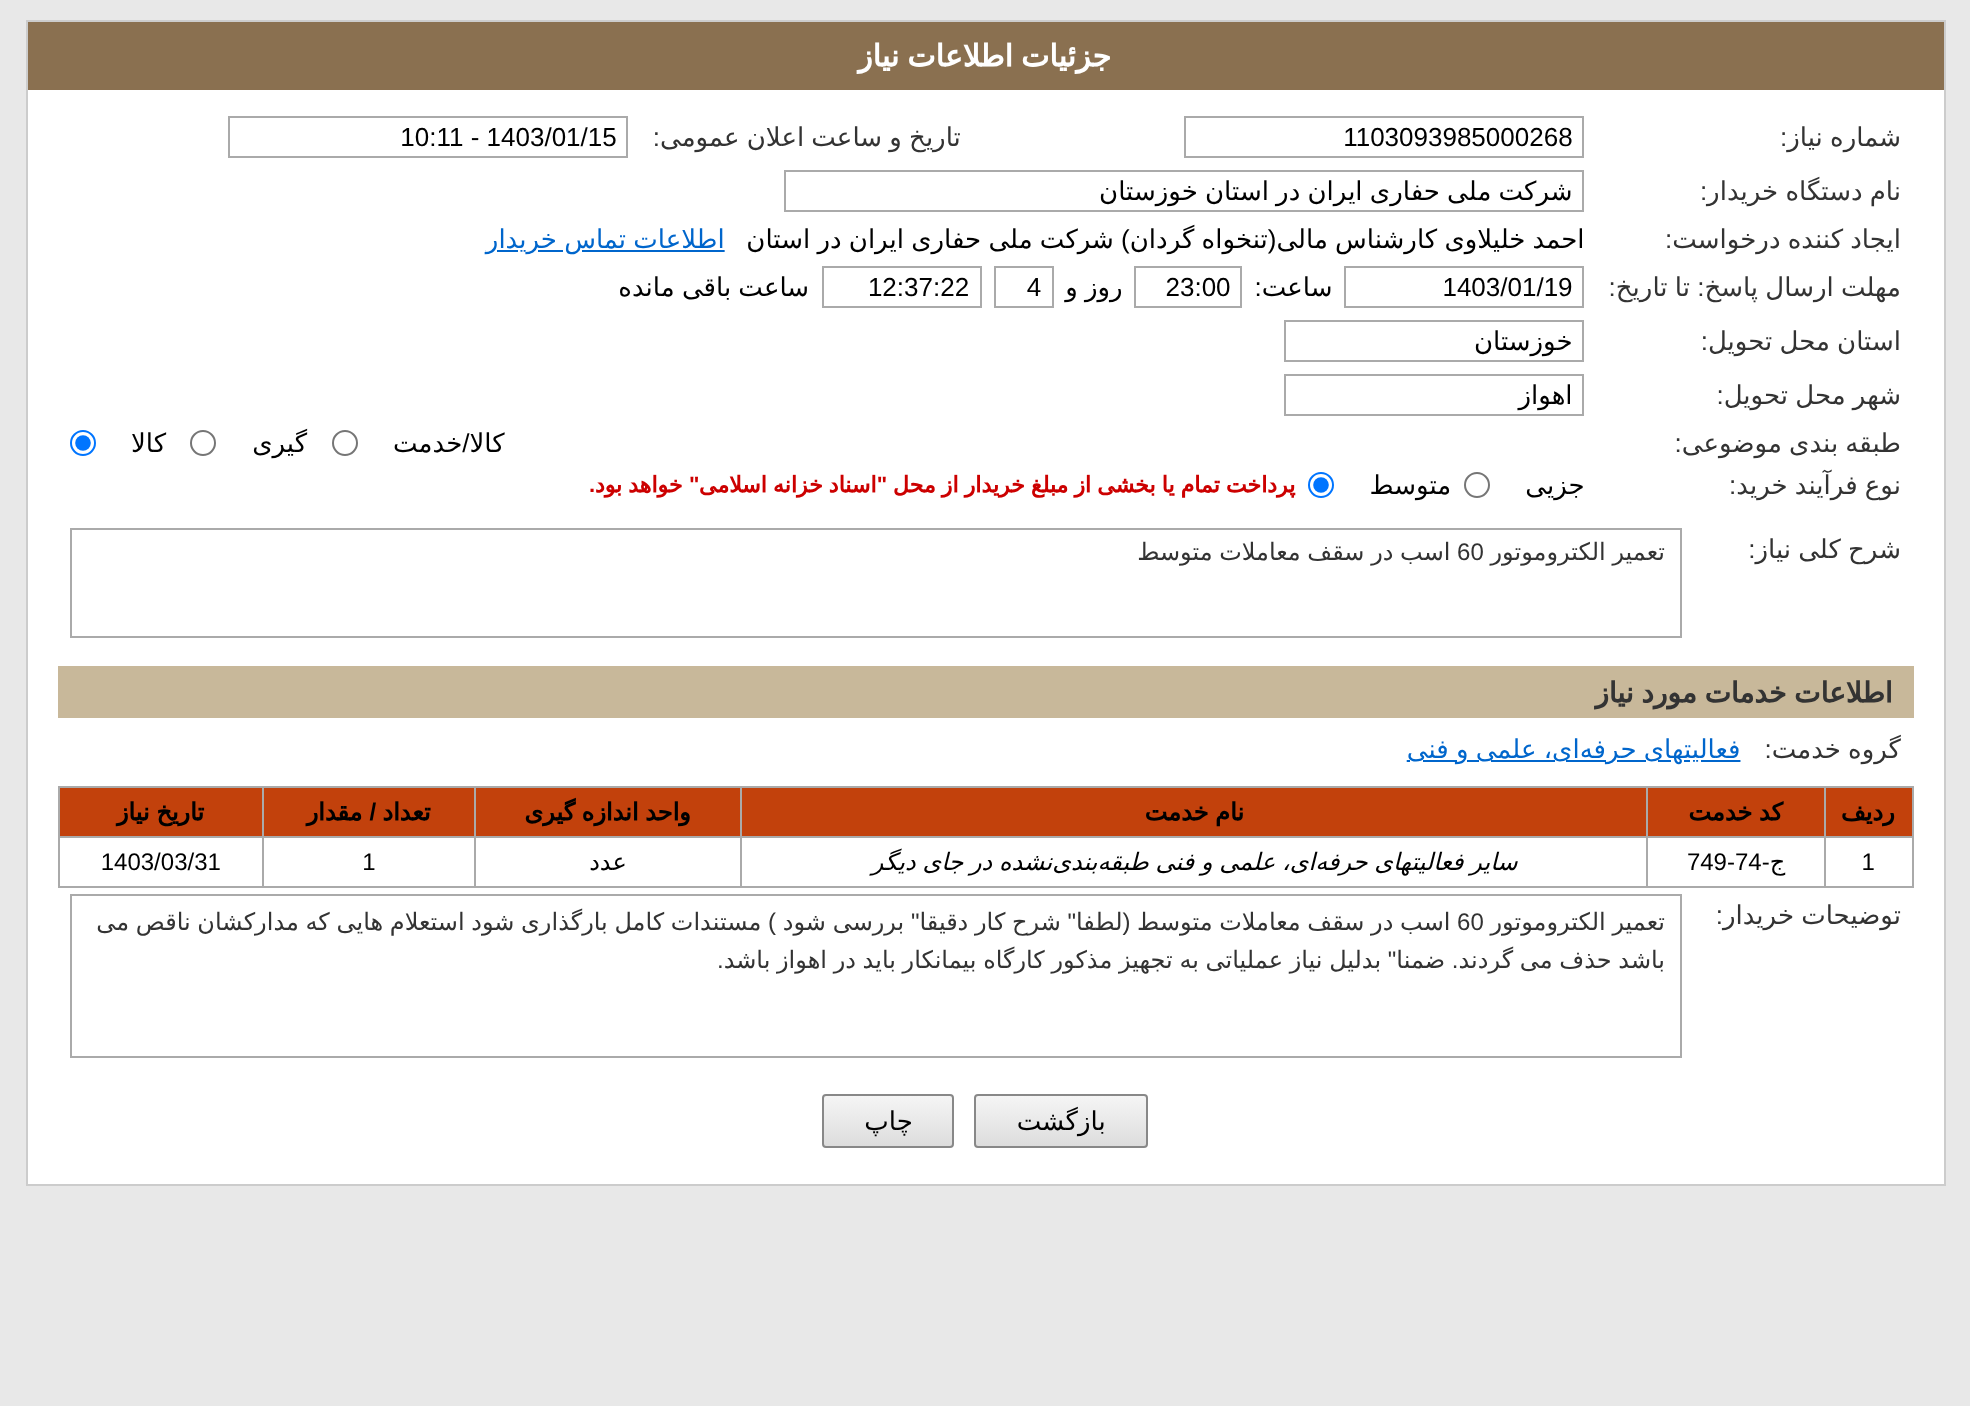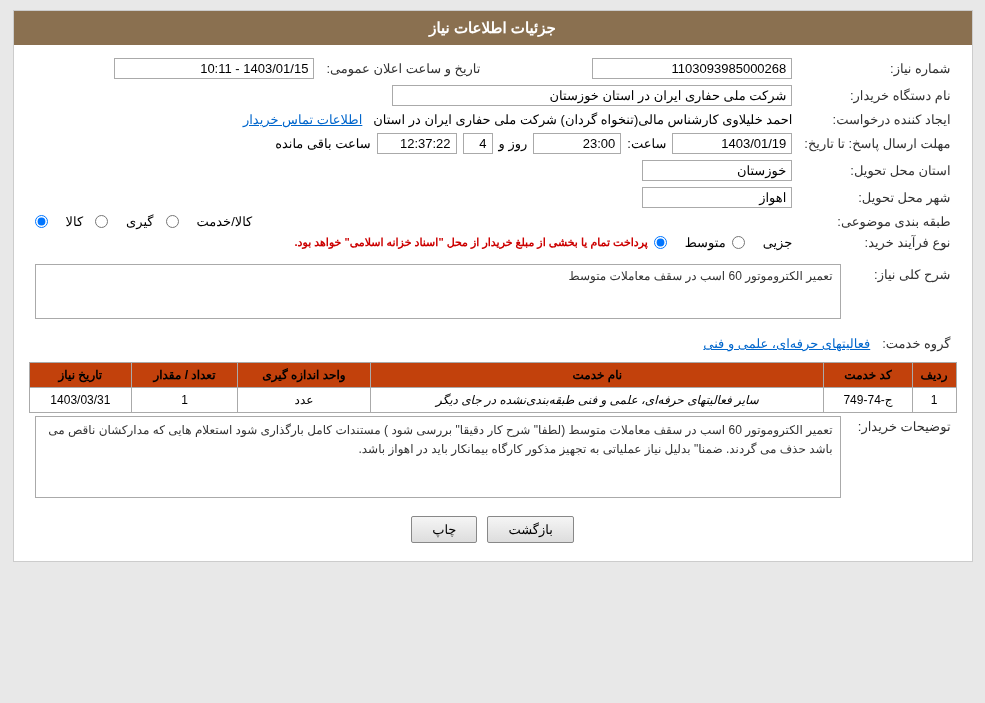--- a/index.html
+++ b/index.html
@@ -193,21 +193,21 @@
           &nbsp;
           <span class="contact-link">اطلاعات تماس خریدار</span>
         </td>
       </tr>
       <tr>
         <td class="label-cell">مهلت ارسال پاسخ: تا تاریخ:</td>
         <td class="value-cell" colspan="4">
           <div class="row-flex">
             <span class="input-box input-small">1403/01/19</span>
             <span>ساعت:</span>
-            <span class="input-box" style="width:88px;">23:00</span>
+            <span class="input-box" style="width:54px;">23:00</span>
             <span>روز و</span>
             <span class="input-box" style="width:30px;">4</span>
             <span class="input-box" style="width:80px;">12:37:22</span>
             <span>ساعت باقی مانده</span>
           </div>
         </td>
       </tr>
       <tr>
         <td class="label-cell">استان محل تحویل:</td>
         <td class="value-cell" colspan="4">
@@ -265,20 +265,21 @@
         <td style="position:relative;">
           <div style="position:relative;">
             <textarea class="note-box" rows="3" readonly="" style=""></textarea>
             <div style="position:absolute; top:5px; right:8px; font-size:12px; color:#333; pointer-events:none;">تعمیر الکتروموتور 60 اسب در سقف معاملات متوسط</div>
           </div>
         </td>
       </tr>
     </tbody>
       </table>
 
+    <div class="section-title">اطلاعات خدمات مورد نیاز</div>
 
     <table class="info-table">
       <tbody>
           <tr>
         <td class="label-cell" style="width:80px;">گروه خدمت:</td>
         <td>
           <span class="contact-link">فعالیتهای حرفه‌ای، علمی و فنی</span>
         </td>
       </tr>
     </tbody>

